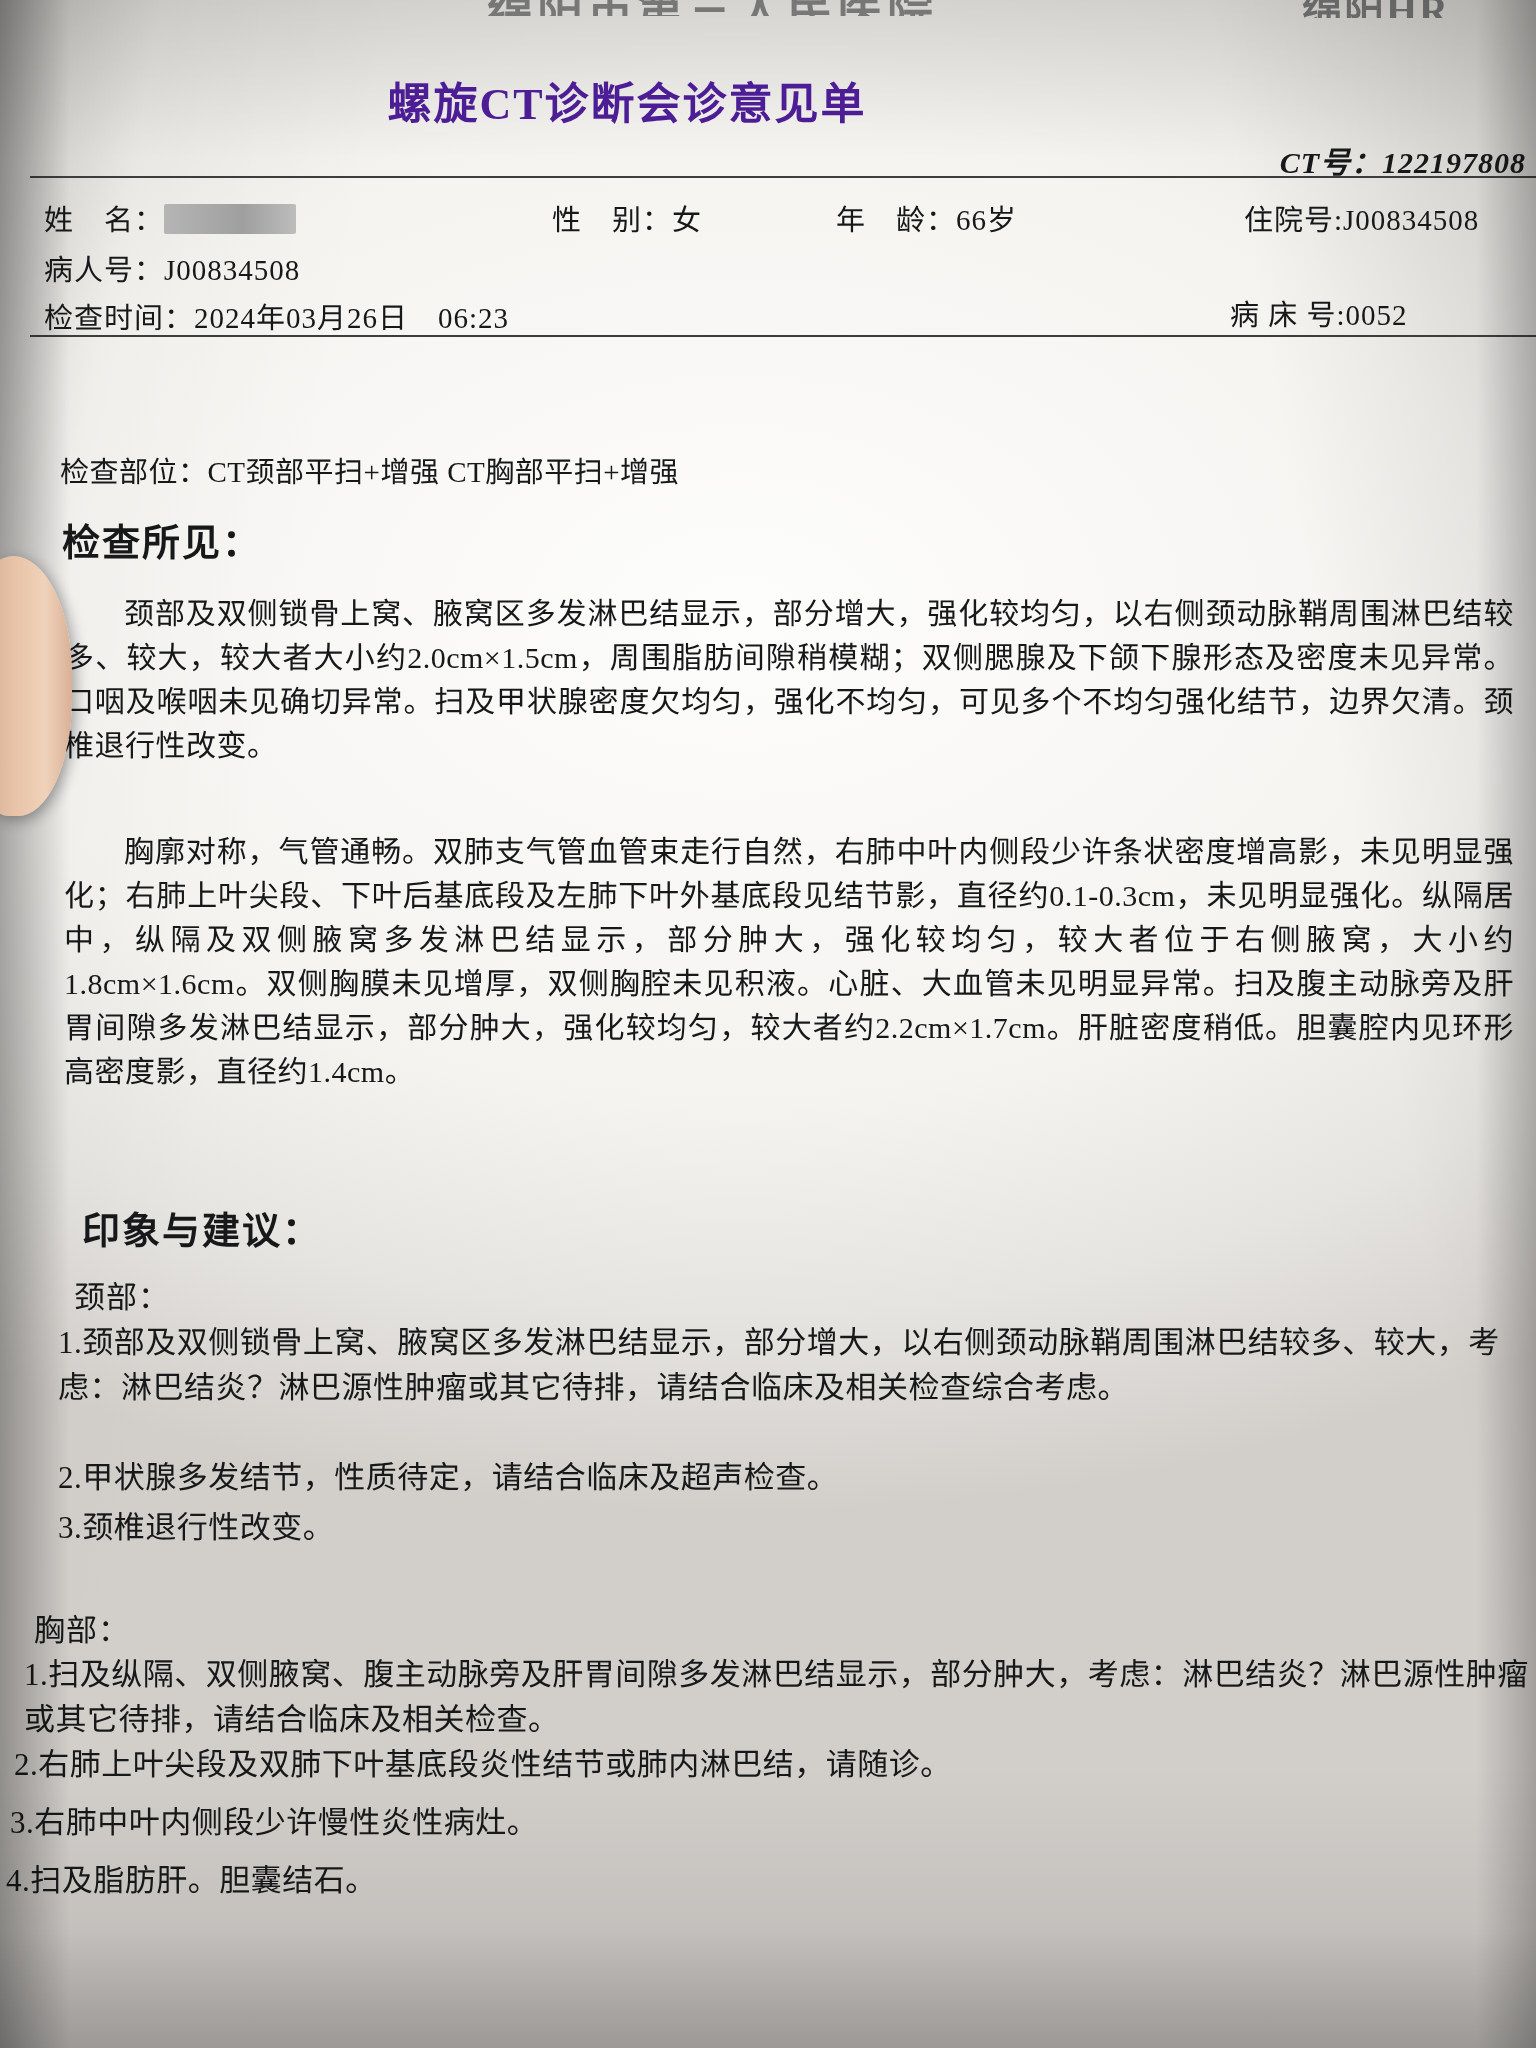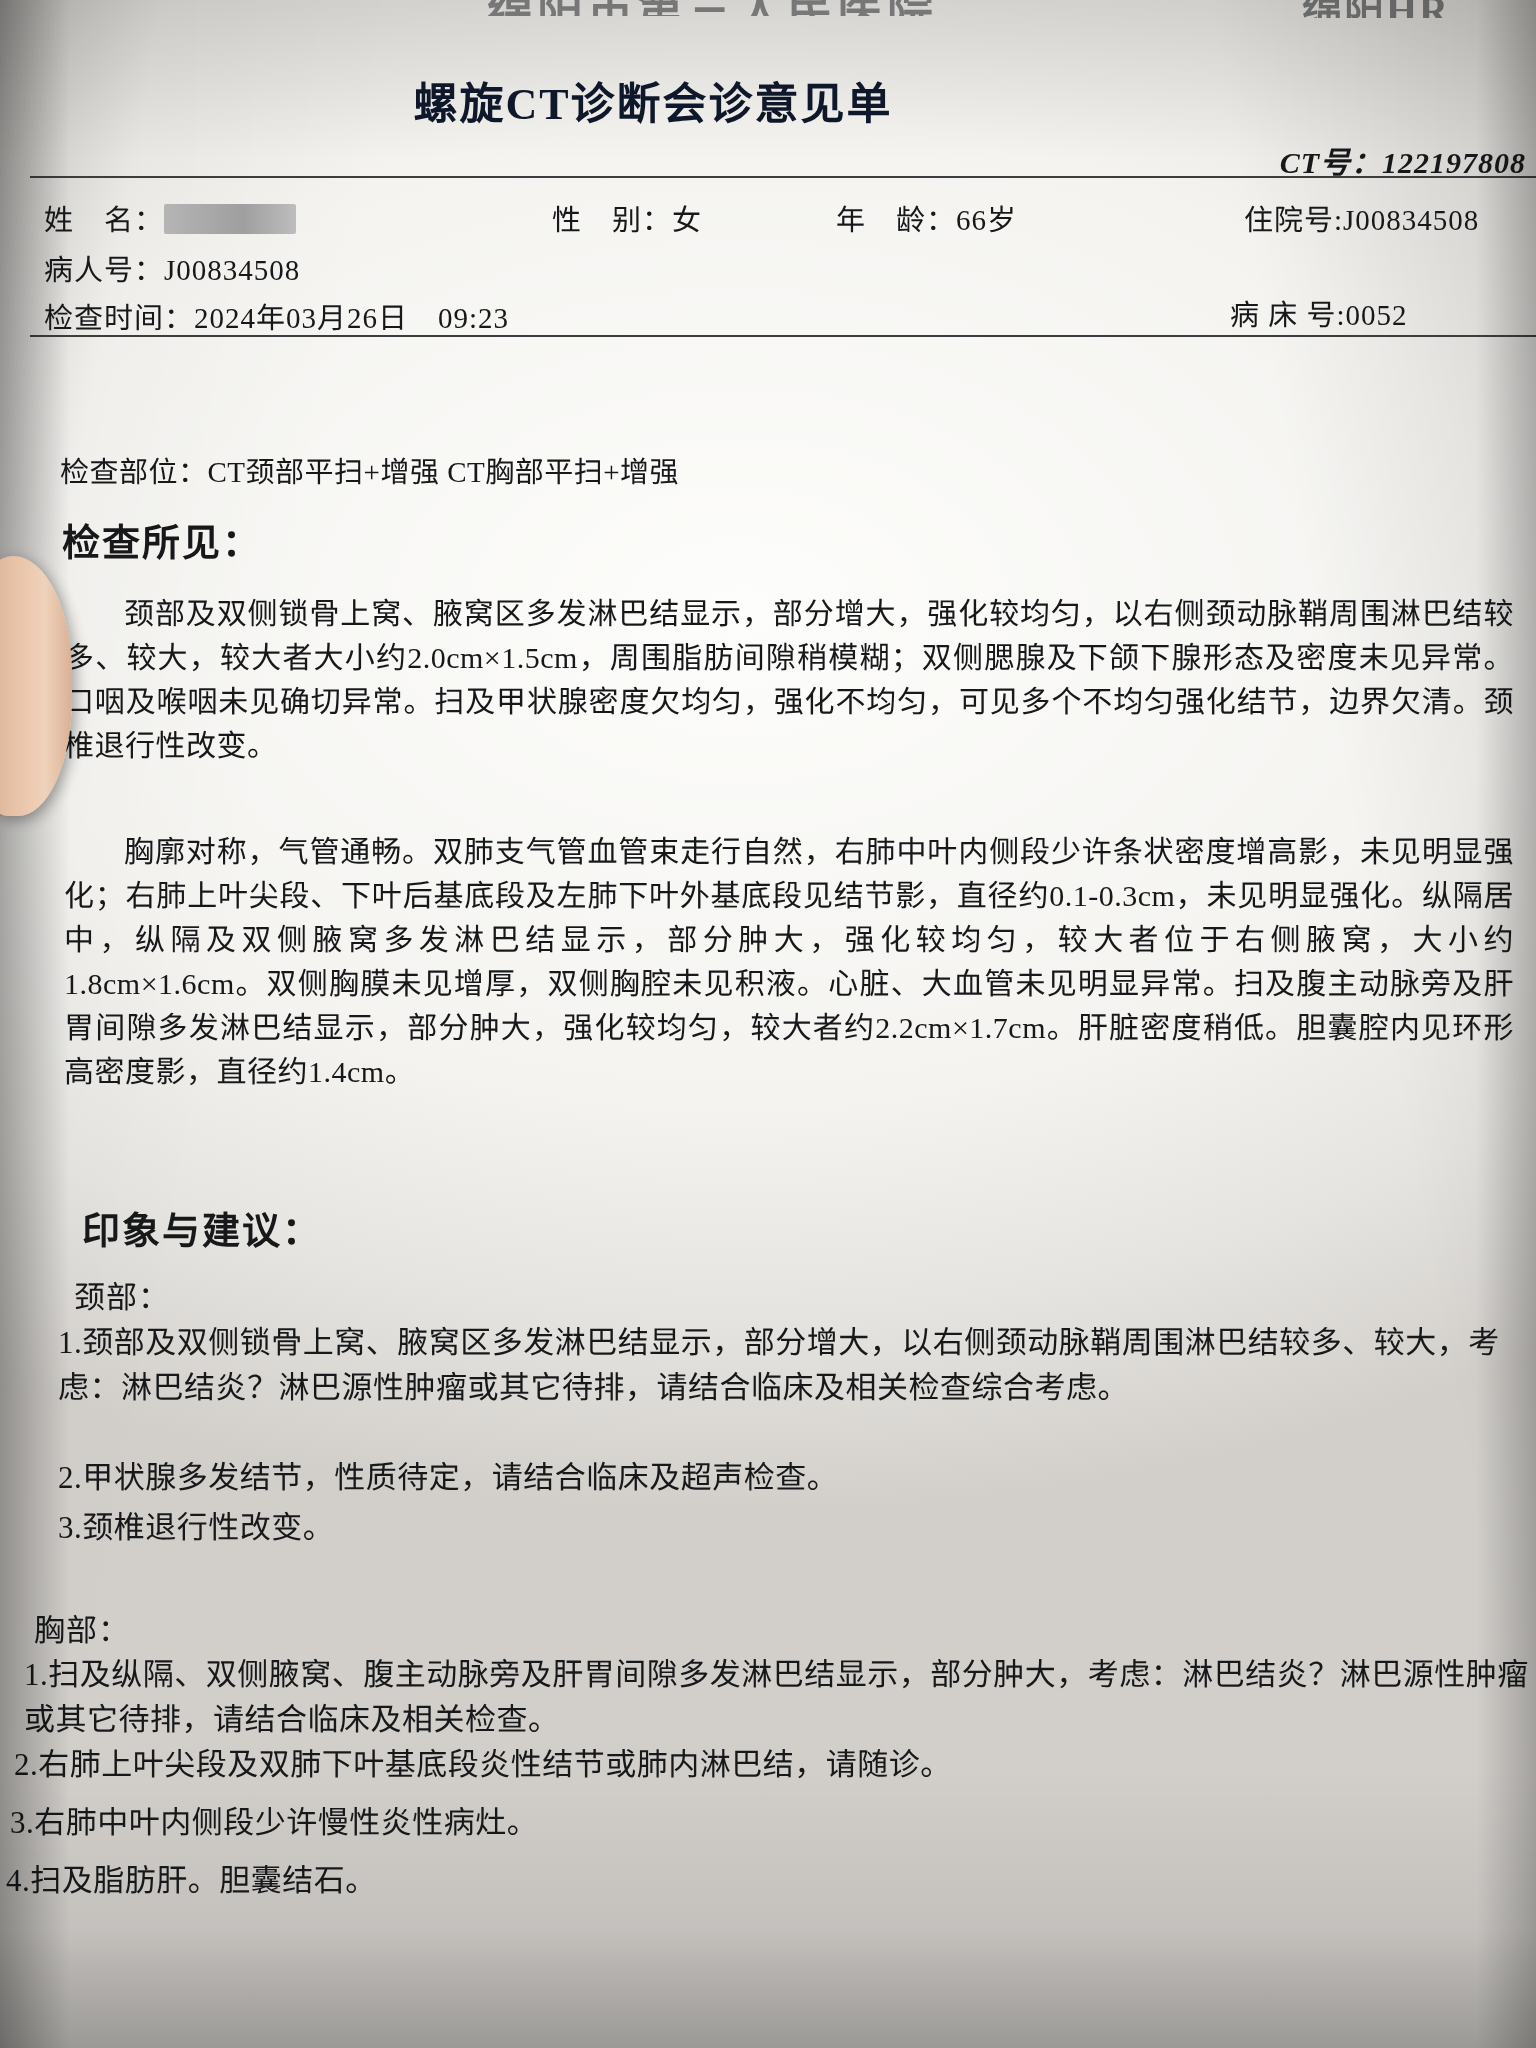--- a/index.html
+++ b/index.html
@@ -83,22 +83,21 @@
   }
   .doc-title {
     position: absolute;
     left: 0;
     top: 68px;
     width: 1230px;
     text-align: center;
     font-size: 44px;
     font-weight: bold;
     letter-spacing: 2px;
-    color: #0f172a;
-    margin-left: 26px;
+    color: #4c1d95;
   }
   .ct-no {
     position: absolute;
     right: 22px;
     top: 138px;
     font-size: 30px;
     font-style: italic;
     font-weight: bold;
     letter-spacing: 1px;
   }
@@ -216,21 +215,21 @@
     </div>
 
     <div class="meta" style="left:32px; top:246px;">
       <span>病人号：</span><span>J00834508</span>
     </div>
     <div class="meta" style="left:1218px; top:246px;margin-top:45px;">
       <span>病 床 号:</span><span>0052</span>
     </div>
 
     <div class="meta" style="left:32px; top:294px;">
-      <span>检查时间：</span><span>2024年03月26日　09:23</span>
+      <span>检查时间：</span><span>2024年03月26日　06:23</span>
     </div>
 
     <div class="hr bottom"></div>
 
     <div class="exam-site">
       <span>检查部位：</span><span>CT颈部平扫+增强  CT胸部平扫+增强</span>
     </div>
 
     <div class="section-head" style="left:50px; top:512px;text-align:right;">检查所见：</div>
 

